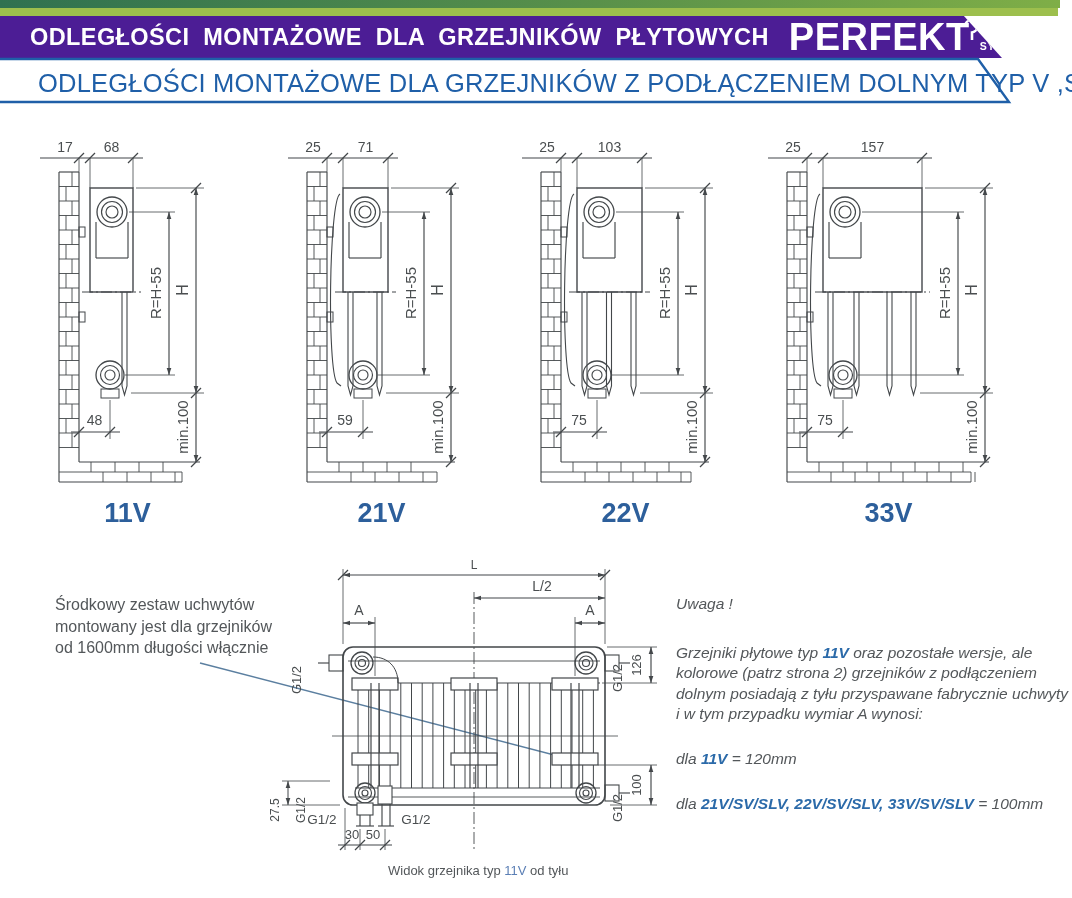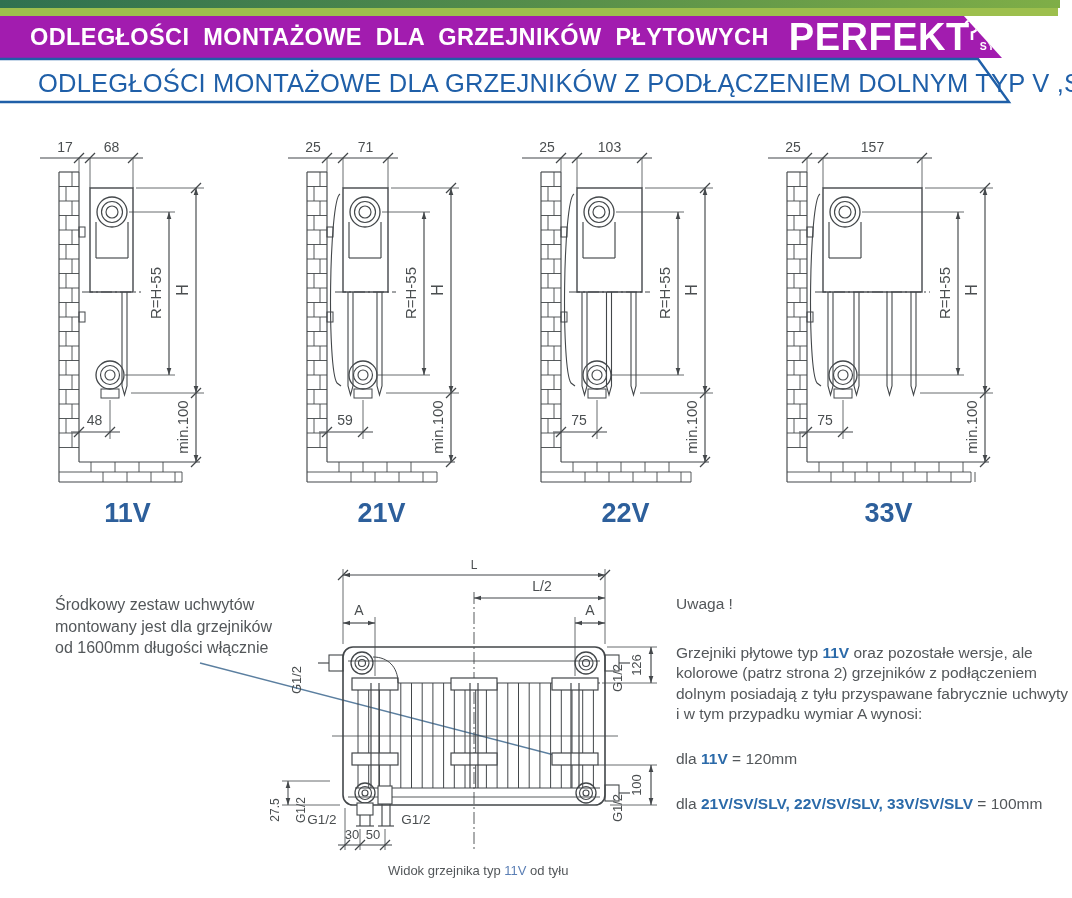--- a/index.html
+++ b/index.html
@@ -4,21 +4,21 @@
 <style>
   html,body{margin:0;padding:0;}
   body{
     width:1072px;height:898px;position:relative;overflow:hidden;
     background:#ffffff;font-family:"Liberation Sans",sans-serif;
   }
   
   .strip-dark{position:absolute;left:0;top:0;width:1060px;height:8px;
     background:linear-gradient(90deg,#2f7150 0%,#58904a 55%,#7fae47 100%);}
   .strip-light{position:absolute;left:0;top:8px;width:1058px;height:8px;background:#9dbf4d;}
-  .banner{position:absolute;left:0;top:16px;width:1002px;height:42px;background:#a21caf;
+  .banner{position:absolute;left:0;top:16px;width:1002px;height:42px;background:#4c1d95;
     clip-path:polygon(0 0,96.2% 0,100% 100%,0 100%);
     display:flex;align-items:center;}
   .banner-title{color:#fff;font-size:23.5px;font-weight:700;letter-spacing:.4px;
     word-spacing:7px;padding-left:30px;white-space:nowrap;}
   .brand{position:relative;display:inline-flex;align-items:baseline;color:#fff;margin-left:20px;}
   .brand-name{font-size:38px;font-weight:800;letter-spacing:.5px;}
   .brand-hook{position:relative;top:-9px;left:-7px;}
   .brand-sub{font-size:10.5px;font-weight:700;letter-spacing:.8px;margin-left:-5px;}
   .ribbon-svg{position:absolute;left:0;top:57px;}
   .subtitle{position:absolute;left:38px;top:64px;width:960px;height:38px;line-height:38px;
@@ -26,21 +26,21 @@
   
   .side-svg{position:absolute;top:130px;}
   #rear-svg{position:absolute;left:270px;top:552px;}
   #leader-svg{position:absolute;left:195px;top:645px;pointer-events:none;}
   
   .note-left{position:absolute;left:55px;top:594px;width:260px;
     color:#53575a;font-size:16px;line-height:1.35;}
   .caption{position:absolute;left:388px;top:863px;color:#53575a;font-size:13px;}
   .caption .acc{color:#5b7fb5;}
   .note-right{position:absolute;left:676px;top:594px;width:394px;
-    color:#53575a;font-size:15.5px;line-height:1.33;}
+    color:#53575a;font-size:15.5px;line-height:1.33;font-style:italic;}
   .note-right .title{margin-bottom:28px;}
   .note-right .para{margin-bottom:8px;}
   .note-right .dline{margin-top:24px;}
   .acc-b{color:#2b6aa9;font-weight:700;}
 </style>
 </head>
 <body>
 
 <div class="strip-dark"></div>
 <div class="strip-light"></div>

